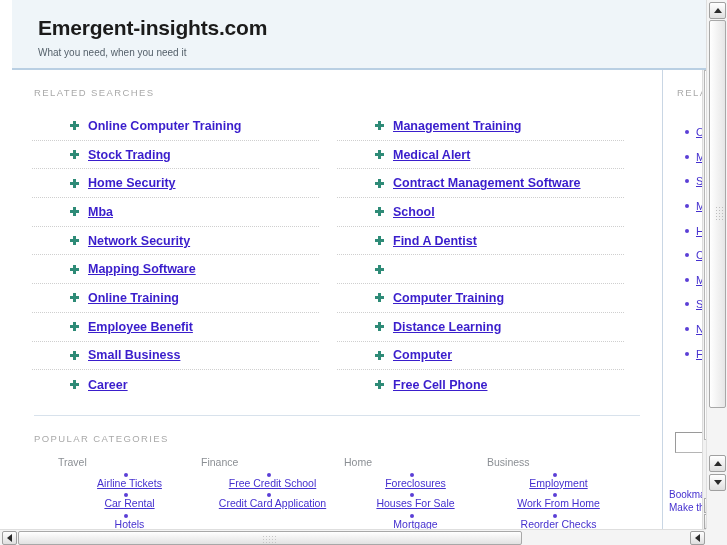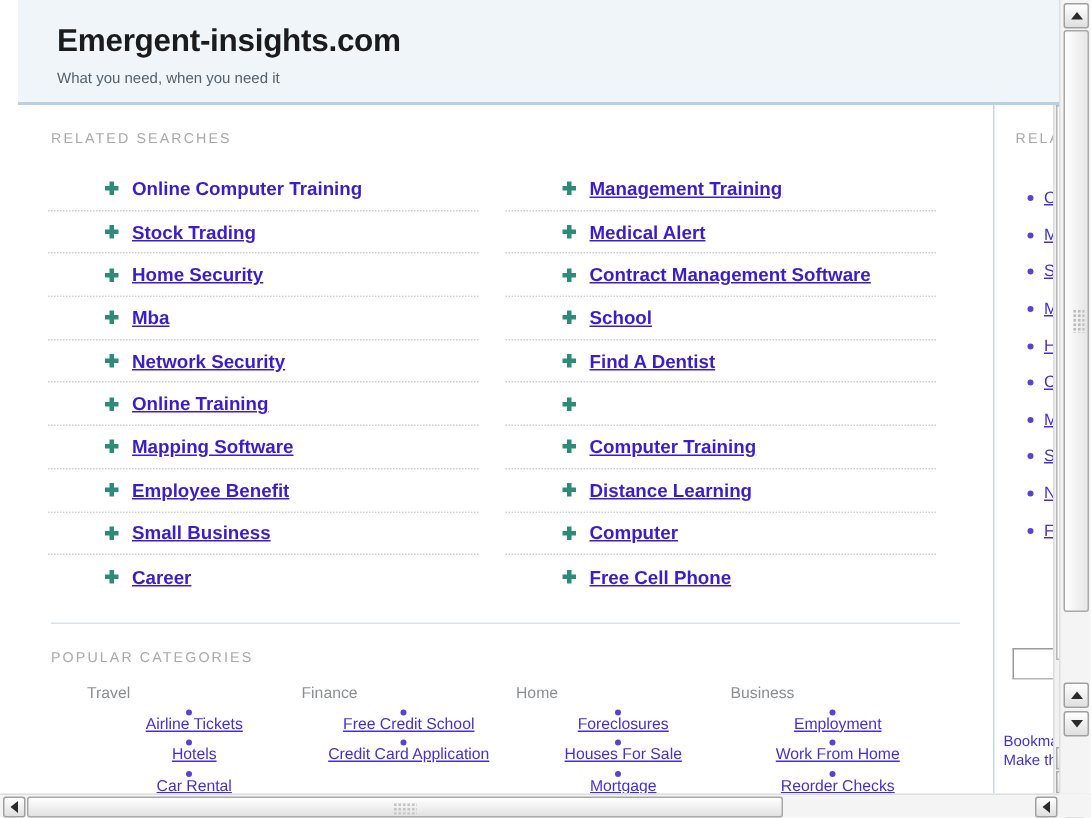--- a/index.html
+++ b/index.html
@@ -401,25 +401,25 @@
             <div class="rs-item">
               <span class="star-icon"></span>
               <span class="rs-link">Mba</span>
             </div>
             <div class="rs-item">
               <span class="star-icon"></span>
               <span class="rs-link">Network Security</span>
             </div>
             <div class="rs-item">
               <span class="star-icon"></span>
+              <span class="rs-link">Mapping Software</span>
+            </div>
+            <div class="rs-item">
+              <span class="star-icon"></span>
               <span class="rs-link">Online Training</span>
-            </div>
-            <div class="rs-item">
-              <span class="star-icon"></span>
-              <span class="rs-link">Mapping Software</span>
             </div>
             <div class="rs-item">
               <span class="star-icon"></span>
               <span class="rs-link">Employee Benefit</span>
             </div>
             <div class="rs-item">
               <span class="star-icon"></span>
               <span class="rs-link">Small Business</span>
             </div>
             <div class="rs-item">
@@ -476,25 +476,25 @@
 
       <div id="categories">
           <div class="cat-col">
             <div class="cat-title">Travel</div>
             <div class="cat-item">
               <span class="dot-icon"></span>
               <span class="cat-link">Airline Tickets</span>
             </div>
             <div class="cat-item">
               <span class="dot-icon"></span>
+              <span class="cat-link">Car Rental</span>
+            </div>
+            <div class="cat-item">
+              <span class="dot-icon"></span>
               <span class="cat-link">Hotels</span>
-            </div>
-            <div class="cat-item">
-              <span class="dot-icon"></span>
-              <span class="cat-link">Car Rental</span>
             </div>
           </div>
           <div class="cat-col">
             <div class="cat-title">Finance</div>
             <div class="cat-item">
               <span class="dot-icon"></span>
               <span class="cat-link">Free Credit School</span>
             </div>
             <div class="cat-item">
               <span class="dot-icon"></span>

